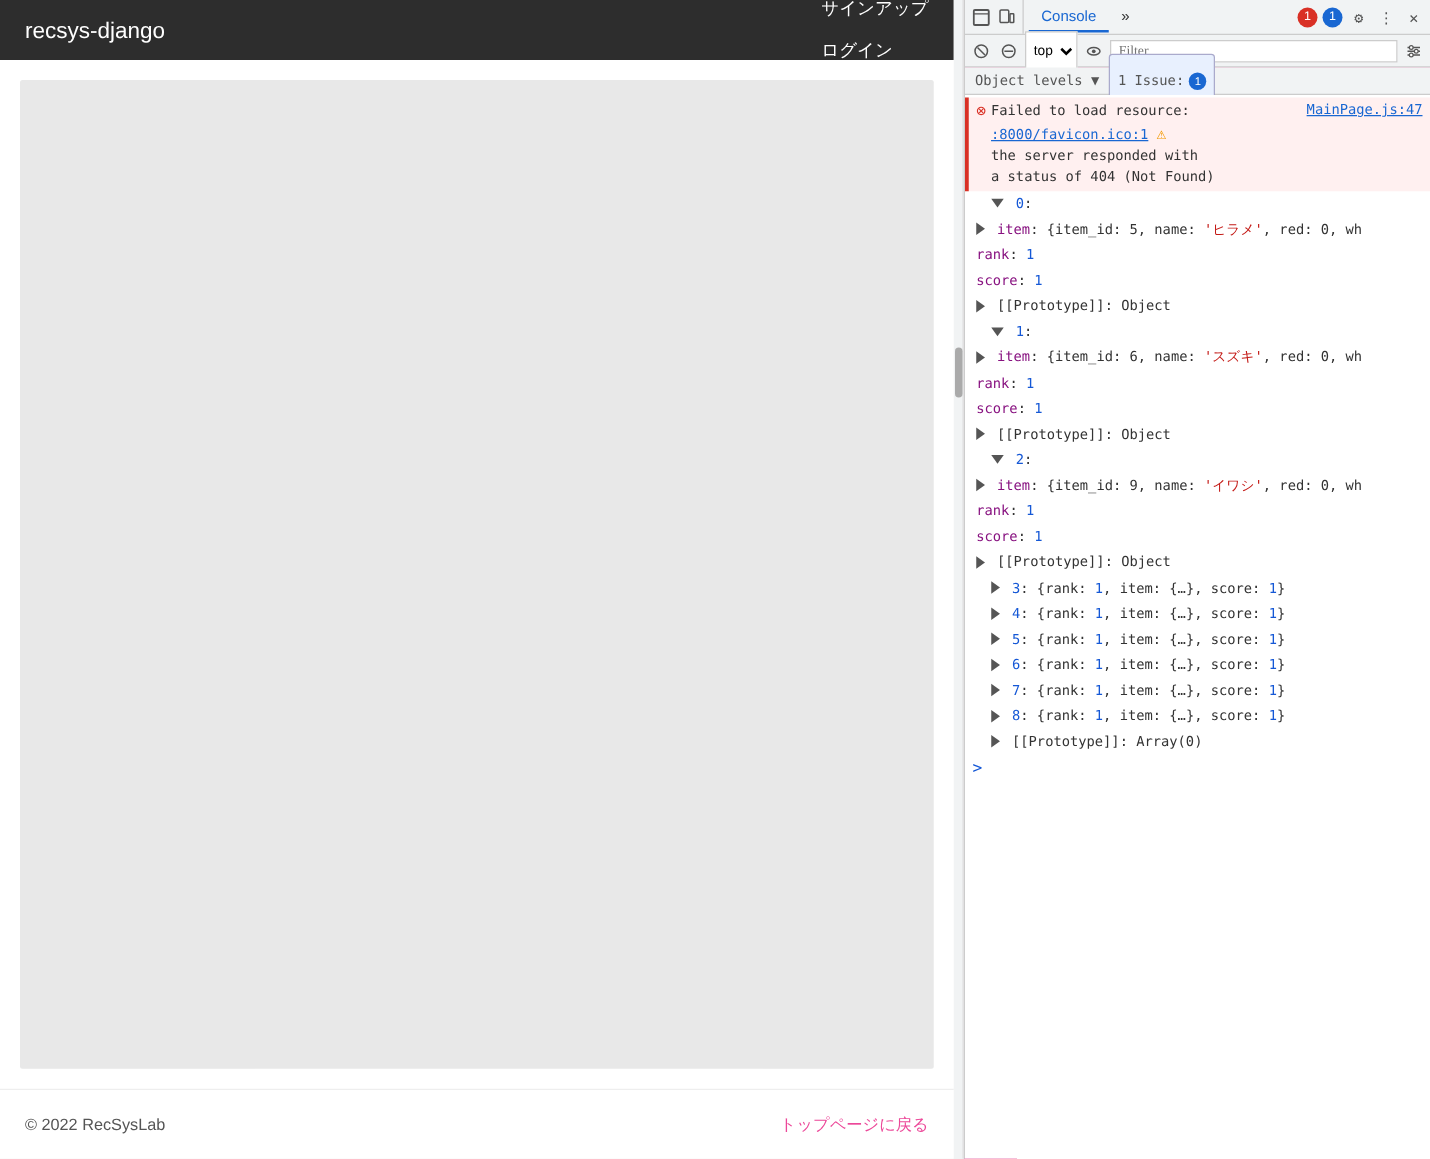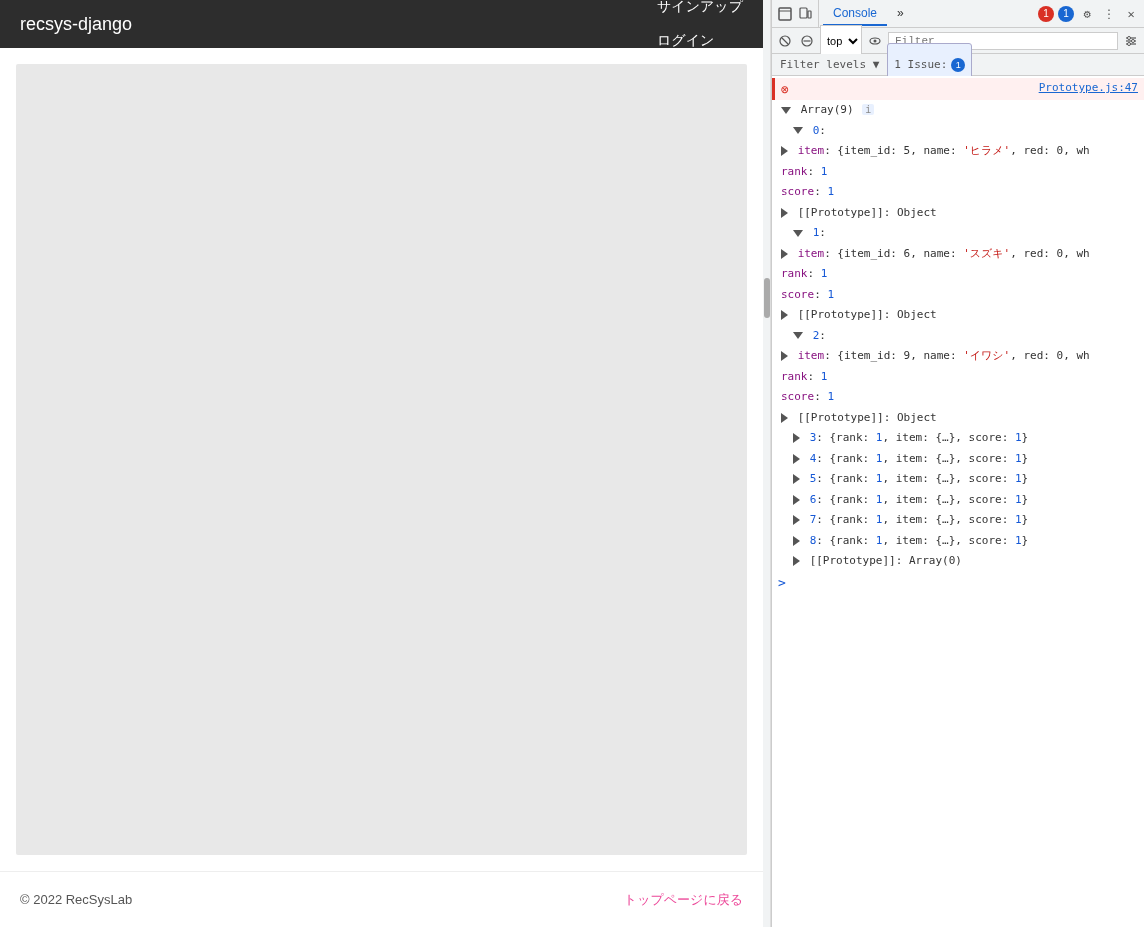--- a/index.html
+++ b/index.html
@@ -147,21 +147,21 @@
       flex-shrink: 0;
     }
     .devtools-filter-input {
       flex: 1;
       border: 1px solid #ccc;
       background: #fff;
       padding: 2px 6px;
       font-size: 11px;
       height: 18px;
       outline: none;
-      font-family: Liberation Mono, monospace;
+      font-family: Liberation Serif, serif;
     }
     .devtools-select {
       border: 1px solid #ccc;
       background: #fff;
       font-size: 11px;
       height: 32px;
       padding: 0 2px;
     }
     .icon-btn {
       width: 18px;
@@ -414,42 +414,47 @@
           <line x1="2" y1="10" x2="12" y2="10" stroke="#555" stroke-width="1.2"></line>
           <circle cx="5" cy="4" r="1.5" fill="#fff" stroke="#555" stroke-width="1"></circle>
           <circle cx="9" cy="7" r="1.5" fill="#fff" stroke="#555" stroke-width="1"></circle>
           <circle cx="5" cy="10" r="1.5" fill="#fff" stroke="#555" stroke-width="1"></circle>
         </svg>
       </div>
     </div>
 
     <div class="devtools-issues-bar">
       <span>
-        <span>Filter levels</span>
+        <span>Object levels</span>
         <span> ▼</span>
       </span>
       <div class="issues-badge">
         <span>1 Issue:</span>
         <span class="badge-blue" style="width:14px;height:14px;font-size:9px;">1</span>
       </div>
     </div>
 
     <div class="console-content">
 
       <div class="console-error-line">
         <span class="console-error-icon">⊗</span>
-        <span class="console-error-source">Prototype.js:47</span>
-      </div>
-
-
-      <div class="console-log-line">
-        <span class="triangle-down"></span>
-        <span class="obj-label">Array(9)</span>
-        <span class="obj-info">i</span>
-      </div>
+        <div class="console-error-text">
+          <span>Failed to load resource:</span>
+          <span> </span>
+          <span class="console-error-link">:8000/favicon.ico:1</span>
+          <span class="console-error-warning-icon"> ⚠</span>
+          <br>
+          <span>the server responded with</span>
+          <br>
+          <span>a status of 404 (Not Found)</span>
+        </div>
+        <span class="console-error-source">MainPage.js:47</span>
+      </div>
+
+
 
       <div class="console-log-line indent-1">
         <span class="triangle-down"></span>
         <span class="obj-val-num">0</span><span>:</span>
       </div>
       <div class="console-log-line indent-2">
         <span class="triangle-right"></span>
         <span class="obj-key">item</span><span>: {item_id: 5, name: </span><span class="obj-val-str">'ヒラメ'</span><span>, red: 0, wh</span>
       </div>
       <div class="console-log-line indent-2">

